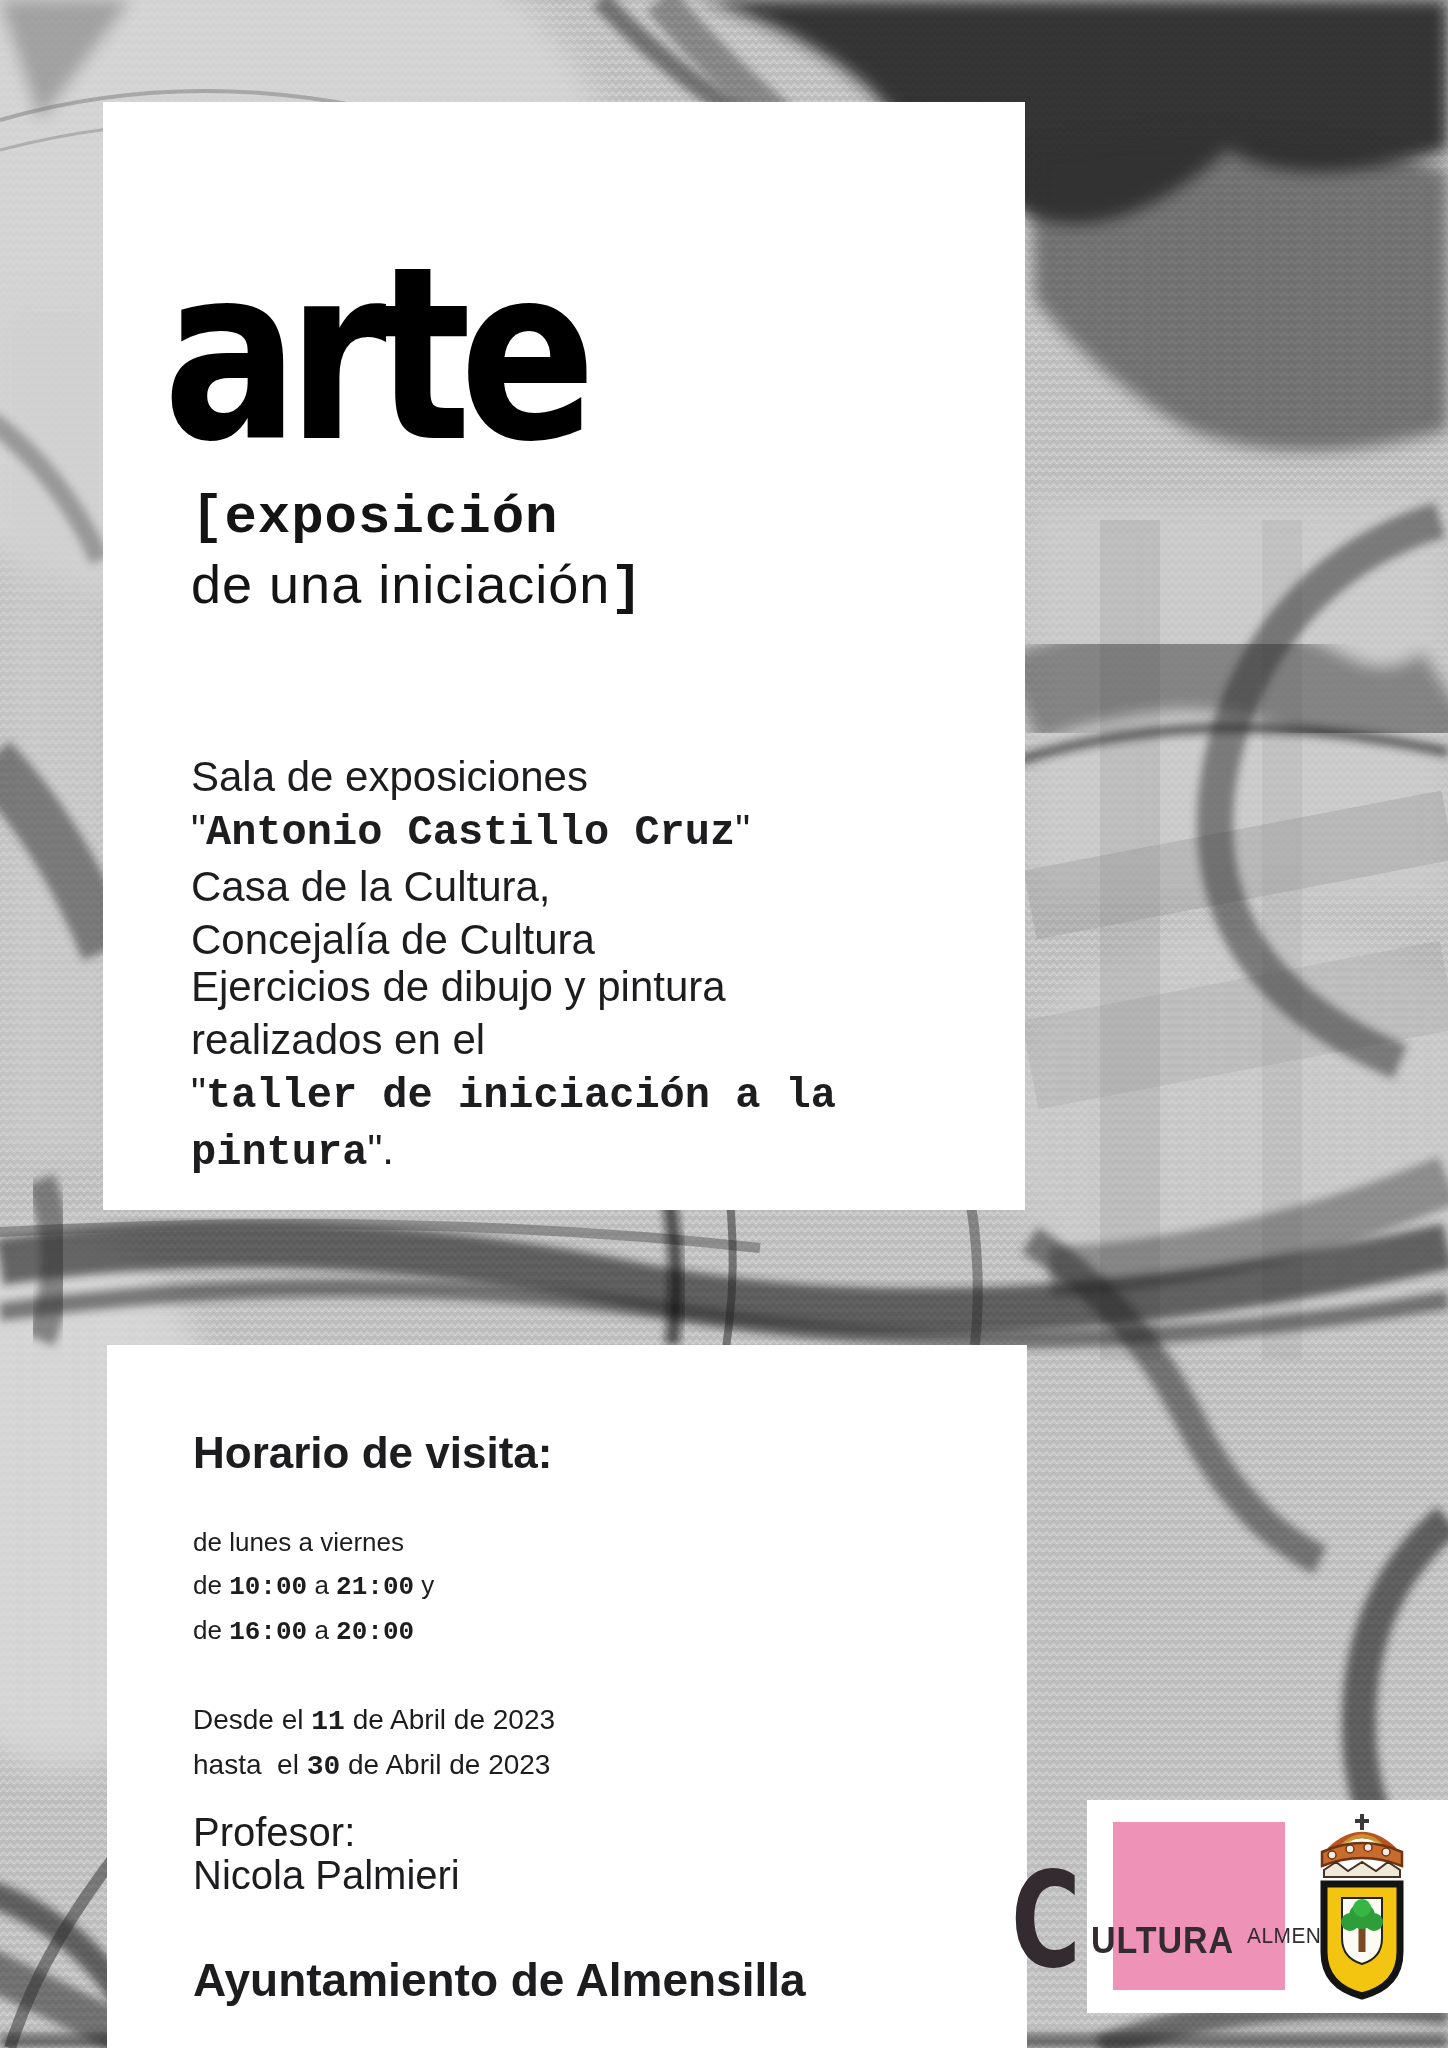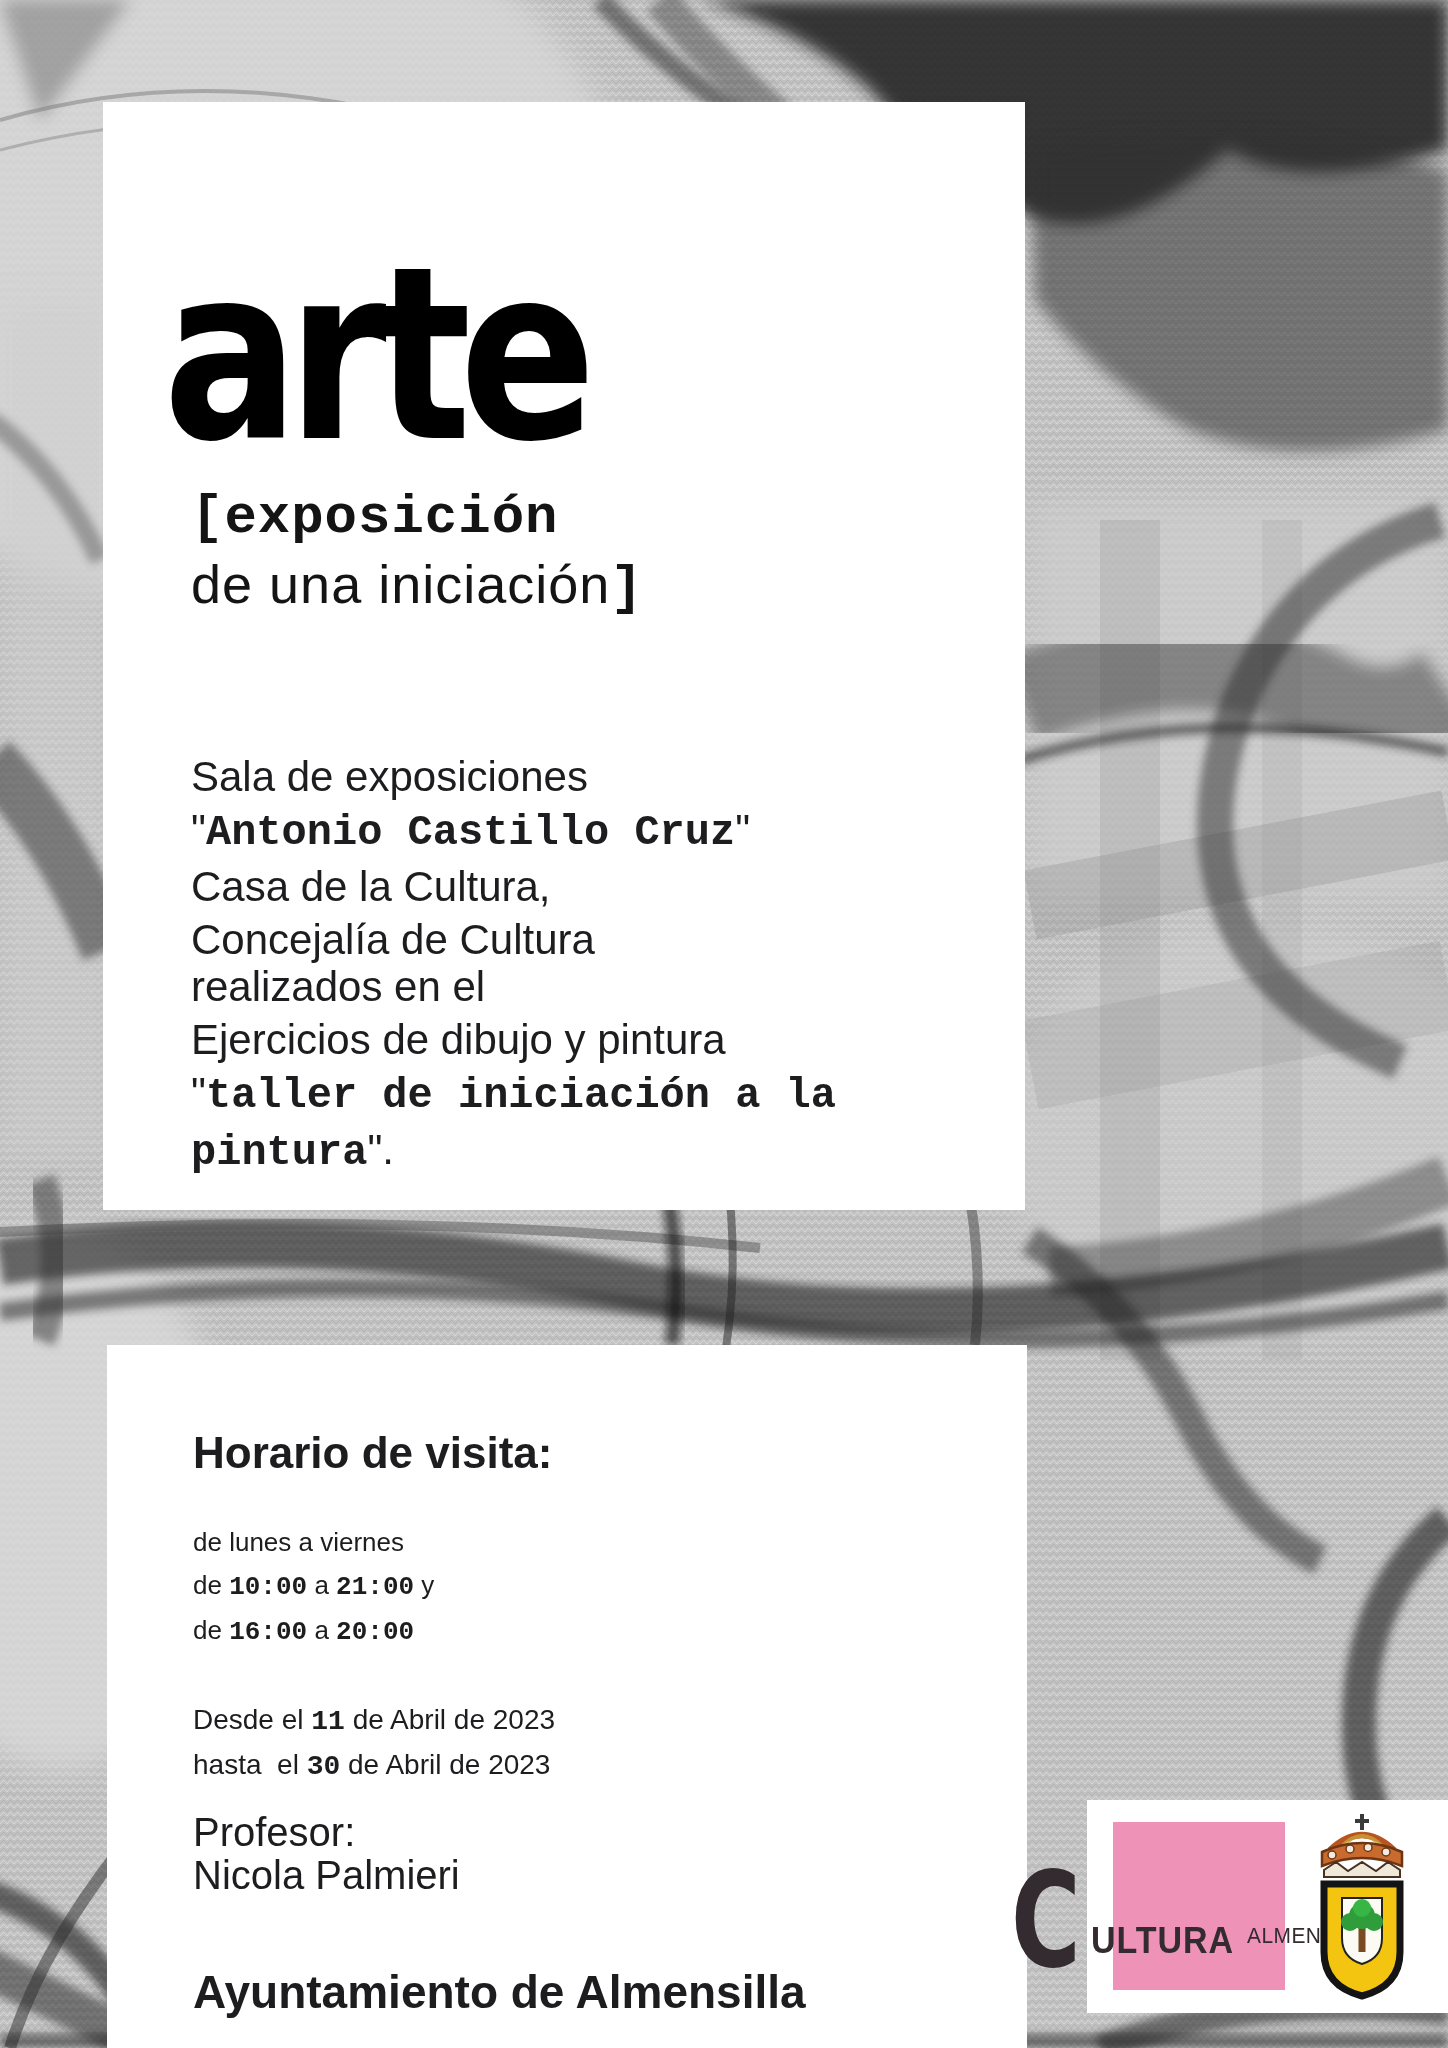--- a/index.html
+++ b/index.html
@@ -21,21 +21,21 @@
   .tb .line{white-space:pre-wrap;}
   .b, .tb .b{font-weight:700;font-family:Liberation Mono, monospace;}
   .venue{position:absolute;left:88px;top:648px;font-size:42px;line-height:53px;}
   .desc{position:absolute;left:88px;top:858px;font-size:42px;line-height:53px;}
 
   
   .sched-h{position:absolute;left:86px;top:83px;font-size:44px;line-height:50px;font-weight:700;}
   .sched{position:absolute;left:86px;top:176px;font-size:26px;line-height:43px;}
   .dates{position:absolute;left:86px;top:353px;font-size:28px;line-height:43px;}
   .teacher{position:absolute;left:86px;top:466px;font-size:40px;line-height:43px;}
-  .organizer{position:absolute;left:86px;top:610px;font-size:46px;line-height:50px;font-weight:700;margin-top:12px;}
+  .organizer{position:absolute;left:86px;top:610px;font-size:46px;line-height:50px;font-weight:700;}
 
   
   .pink{position:absolute;left:26px;top:22px;width:172px;height:168px;
         display:flex;align-items:center;justify-content:center;}
   .pink-inner{display:flex;align-items:flex-end;}
   .c-glyph{font-size:132px;line-height:104px;font-weight:700;
            font-family:"DejaVu Sans",sans-serif;transform:scaleX(.72);
            transform-origin:left bottom;margin-right:-16px;position:relative;top:14px;}
   .pink-col{display:flex;align-items:flex-start;}
   .cultura-l1{font-size:37px;line-height:34px;font-weight:700;letter-spacing:1px;
@@ -114,21 +114,21 @@
     <path d="M1030 1240 Q1130 1302 1190 1420 Q1240 1522 1320 1560" stroke="#222" stroke-width="30" fill="none" opacity="0.5" filter="url(#b4)"></path>
     <path d="M1448 1520 Q1350 1602 1360 1750 Q1370 1862 1448 1900" stroke="#1c1c1c" stroke-width="34" fill="none" opacity="0.6" filter="url(#b4)"></path>
     <path d="M1100 2048 Q1250 1992 1448 2012" stroke="#222" stroke-width="26" fill="none" opacity="0.55" filter="url(#b4)"></path>
     <rect x="0" y="2034" width="1448" height="14" fill="#1d1d1d" opacity="0.55" filter="url(#b4)"></rect>
   </svg>
 
   <div class="card card-main">
     <div class="title">arte</div>
     <div class="subtitle tb"><div class="line"><span class="b">[exposición</span></div><div class="line"><span>de una iniciación</span><span class="b">]</span></div></div>
     <div class="venue tb"><div class="line"><span>Sala de exposiciones</span></div><div class="line"><span>"</span><span class="b">Antonio Castillo Cruz</span><span>"</span></div><div class="line"><span>Casa de la Cultura,</span></div><div class="line"><span>Concejalía de Cultura</span></div></div>
-    <div class="desc tb"><div class="line"><span>realizados en el</span></div><div class="line"><span>Ejercicios de dibujo y pintura</span></div><div class="line"><span>"</span><span class="b">taller de iniciación a la pintura</span><span>".</span></div></div>
+    <div class="desc tb"><div class="line"><span>Ejercicios de dibujo y pintura</span></div><div class="line"><span>realizados en el</span></div><div class="line"><span>"</span><span class="b">taller de iniciación a la pintura</span><span>".</span></div></div>
   </div>
 
   <div class="card card-schedule">
     <div class="sched-h">Horario de visita:</div>
     <div class="sched tb"><div class="line"><span>de lunes a viernes</span></div><div class="line"><span>de </span><span class="b">10:00</span><span> a </span><span class="b">21:00</span><span> y</span></div><div class="line"><span>de </span><span class="b">16:00</span><span> a </span><span class="b">20:00</span></div></div>
     <div class="dates tb"><div class="line"><span>Desde el </span><span class="b">11</span><span> de Abril de 2023</span></div><div class="line"><span>hasta  el </span><span class="b">30</span><span> de Abril de 2023</span></div></div>
     <div class="teacher">
       <div class="line">Profesor:</div>
       <div class="line">Nicola Palmieri</div>
     </div>

